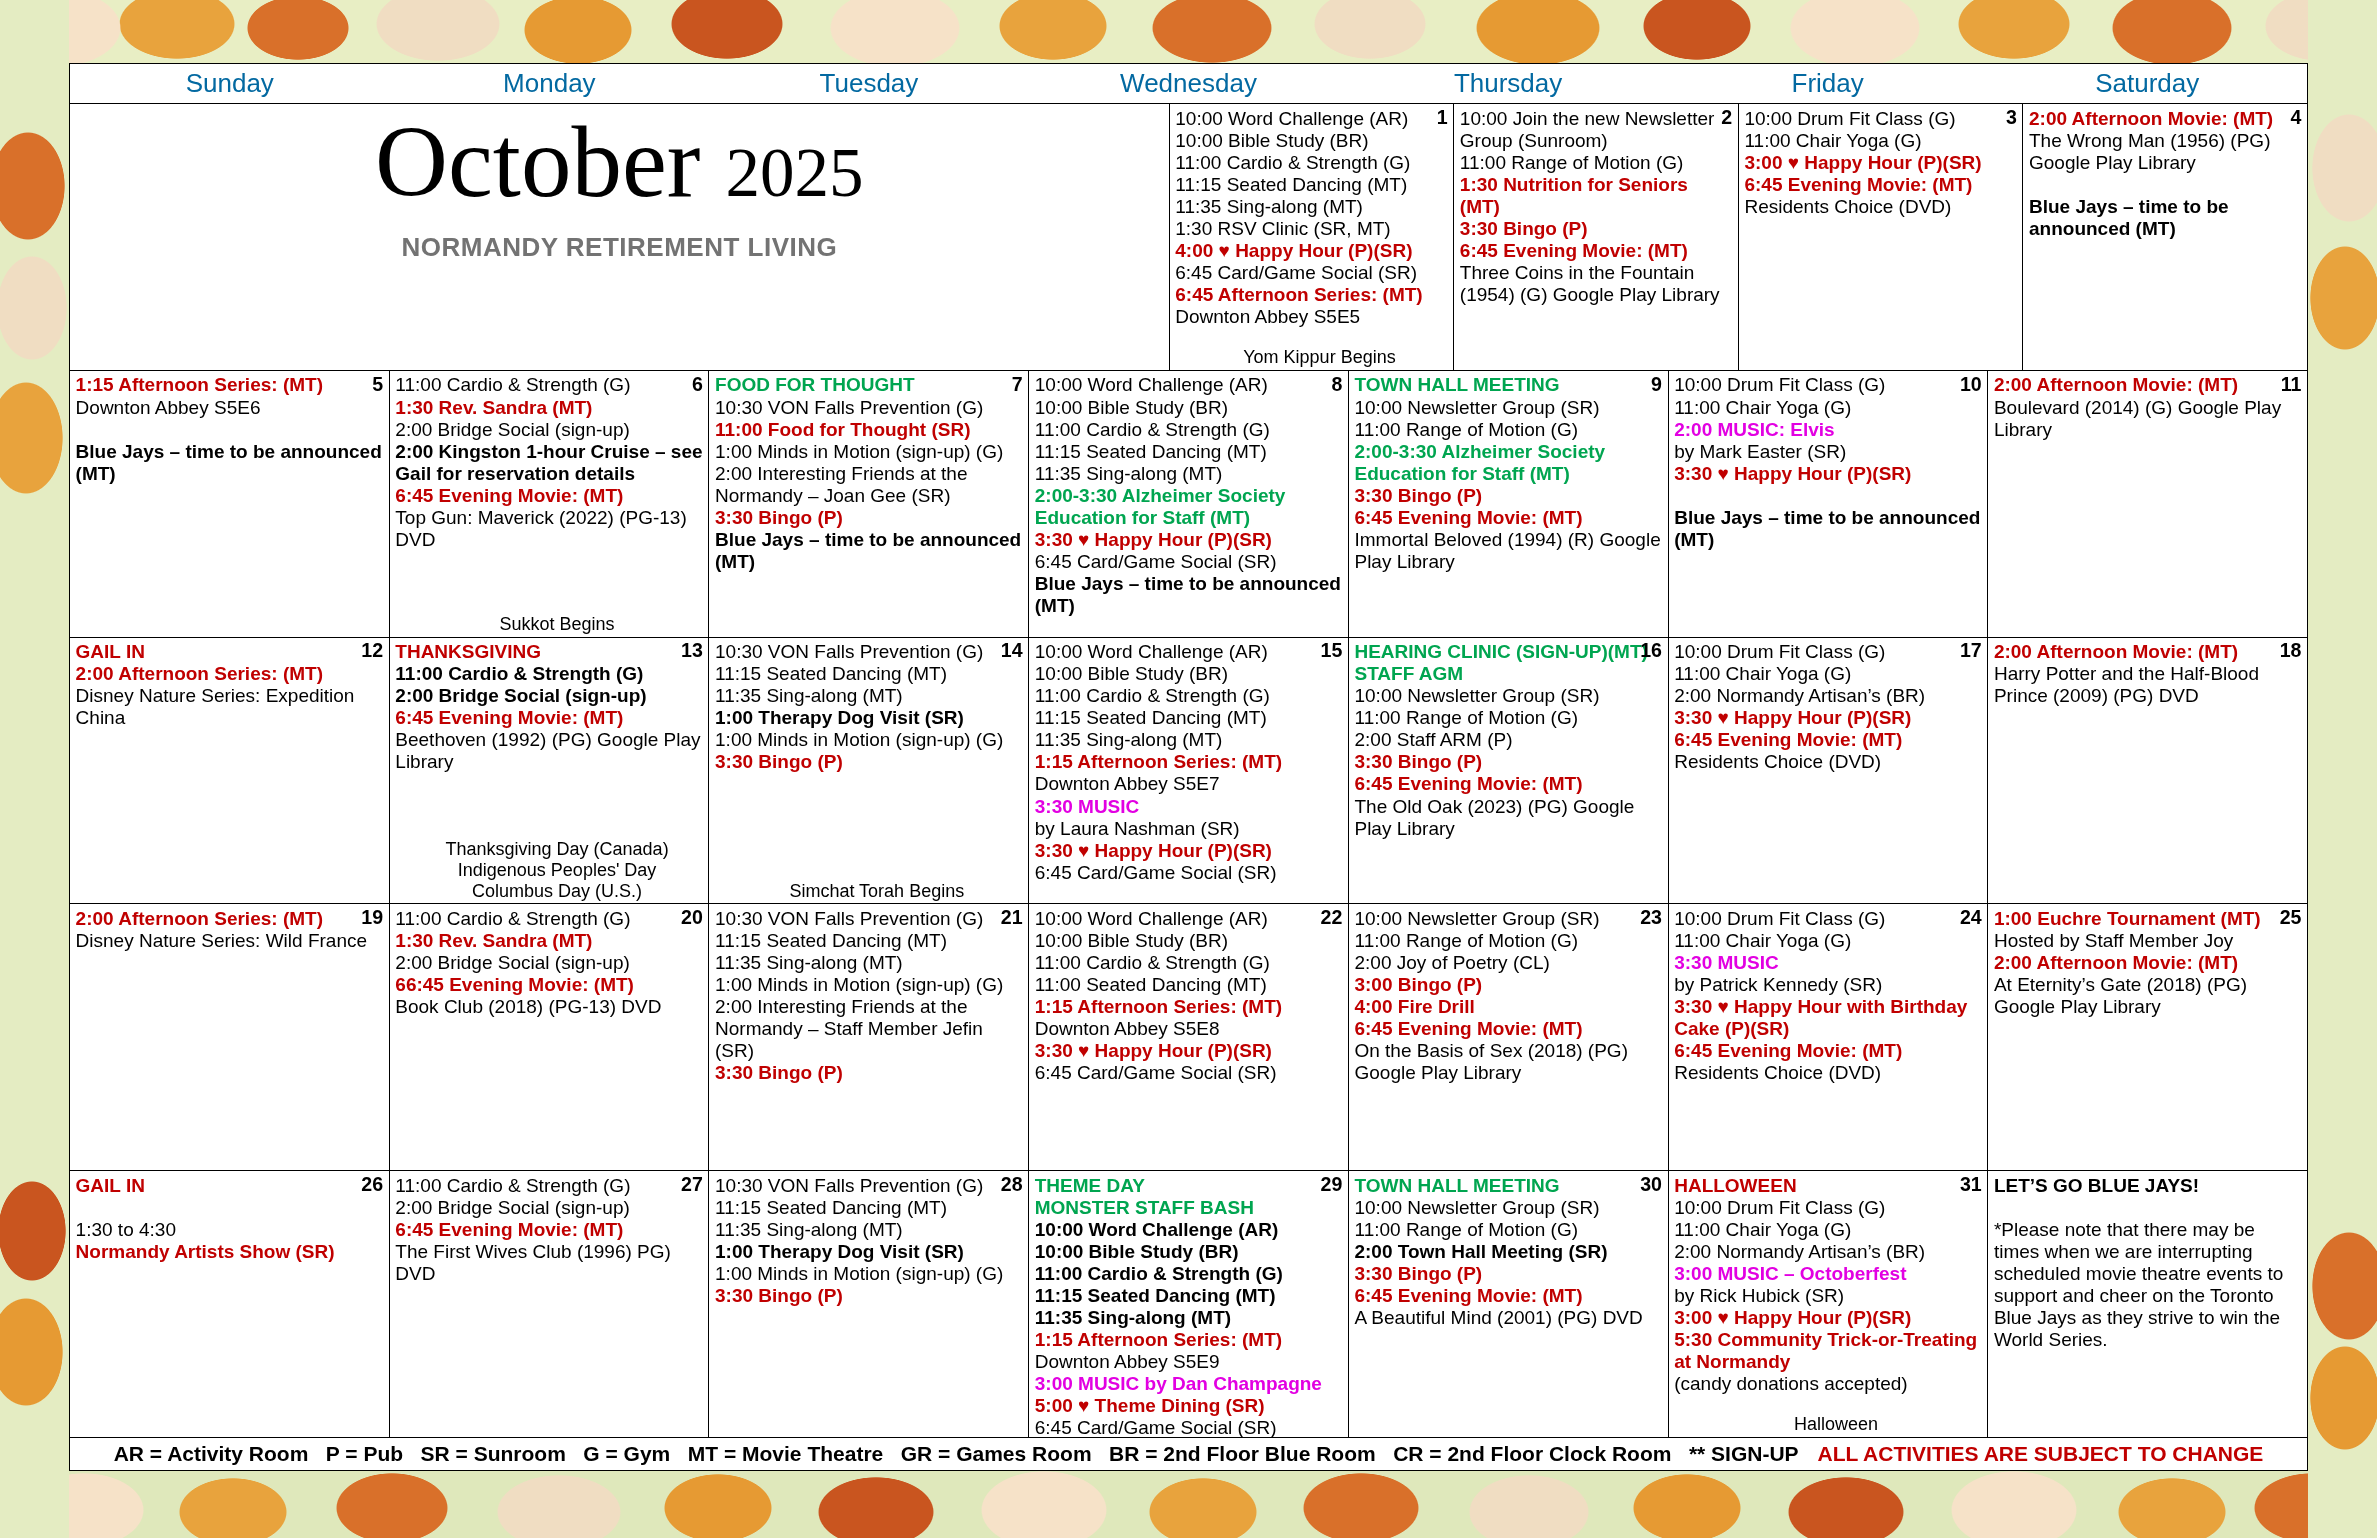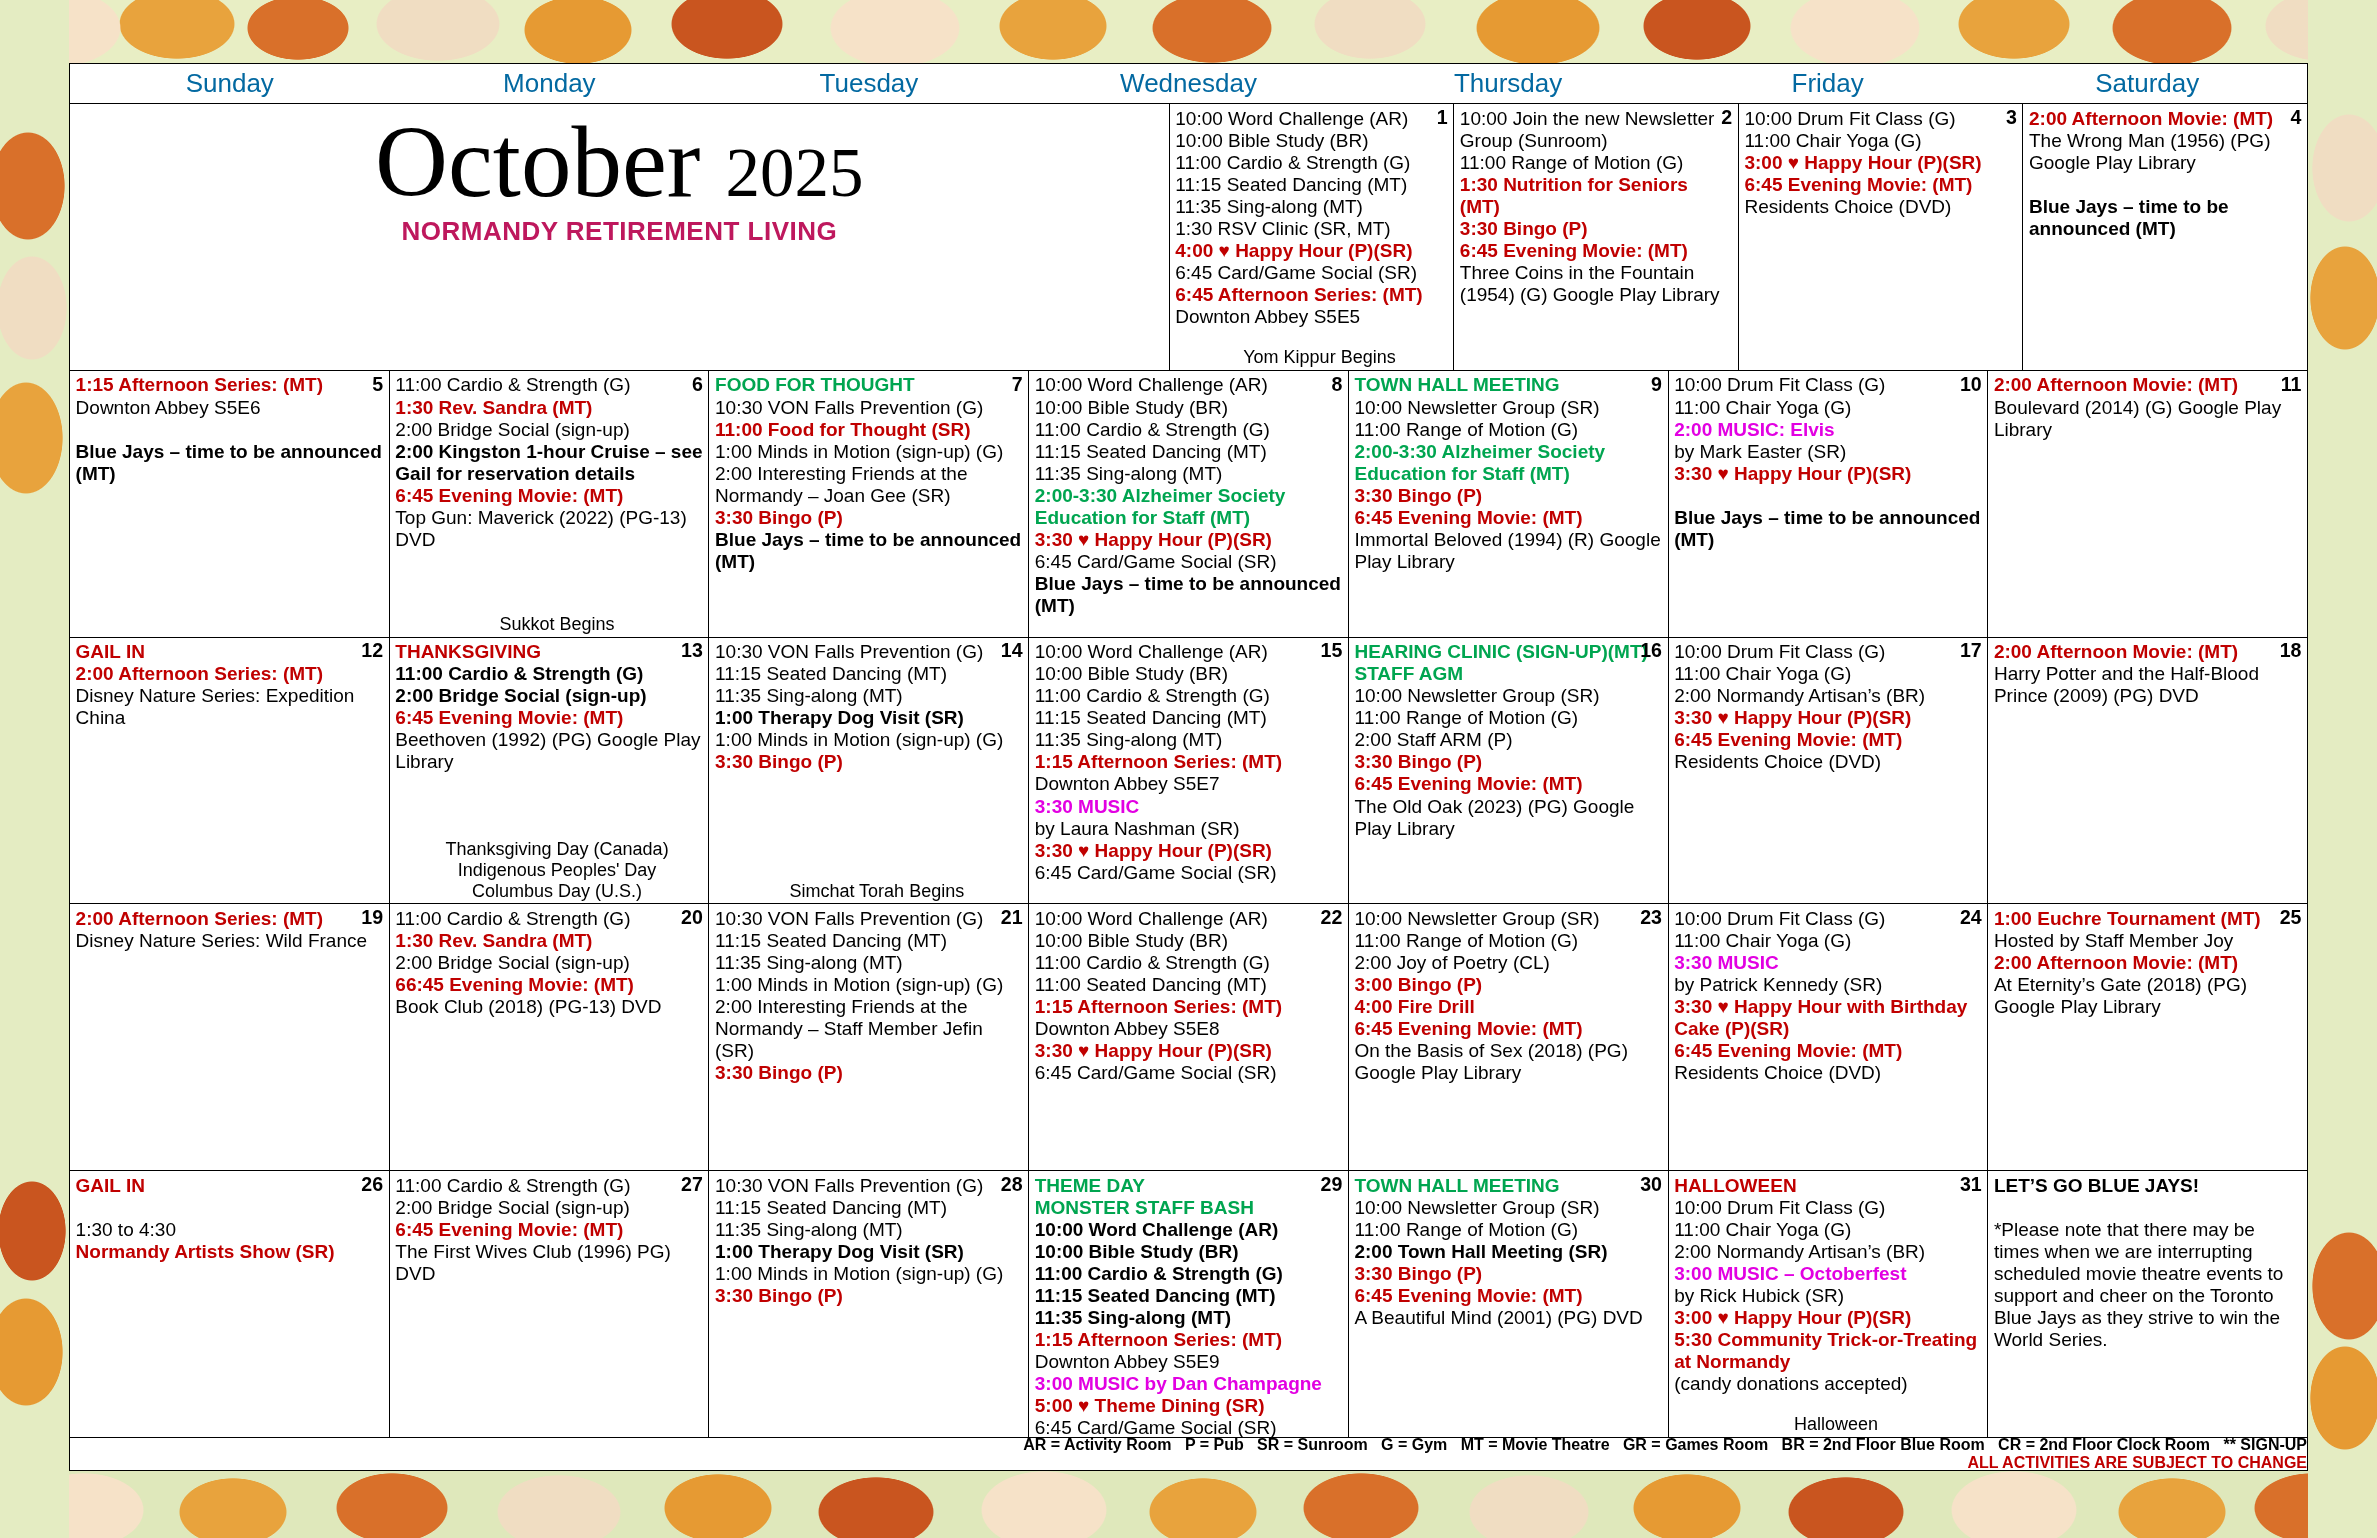--- a/index.html
+++ b/index.html
@@ -90,23 +90,23 @@
   .b{font-weight:bold;}
   .red{color:#c00000;}
   .green{color:#00a550;}
   .magenta{color:#e200e2;}
   .footnote{position:absolute;bottom:1.9px;left:8px;width:100%;text-align:center;
             font-size:18px;color:#000;line-height:1.15;}
   .title-cell{flex:4.02 1 0;border-right:1.4px solid #000;position:relative;}
   .title-wrap{position:absolute;left:0;top:7.5px;width:100%;text-align:center;}
   .month-title{font-family:"Liberation Serif", serif;font-size:101px;line-height:1;color:#000;}
   .month-title .yr{font-size:69px;vertical-align:baseline;}
-  .org{margin-top:3px;font-size:26px;font-weight:bold;color:#be185d;letter-spacing:0.5px;}
-  .legend{height:32px;border-top:1.9px solid #000;display:flex;align-items:flex-end;
-          justify-content:center;font-size:16px;font-weight:bold;flex-direction:column;}
+  .org{margin-top:19px;font-size:26px;font-weight:bold;color:#737373;letter-spacing:0.5px;}
+  .legend{height:32px;border-top:1.9px solid #000;display:flex;align-items:center;
+          justify-content:center;font-size:21px;font-weight:bold;}
   .legend .red{margin-left:19px;}
   .legend span{white-space:pre;}
 </style>
 </head>
 <body>
 
 <div class="border-deco band-top"></div>
 <div class="border-deco band-bottom"></div>
 <div class="border-deco band-left"></div>
 <div class="border-deco band-right"></div>

